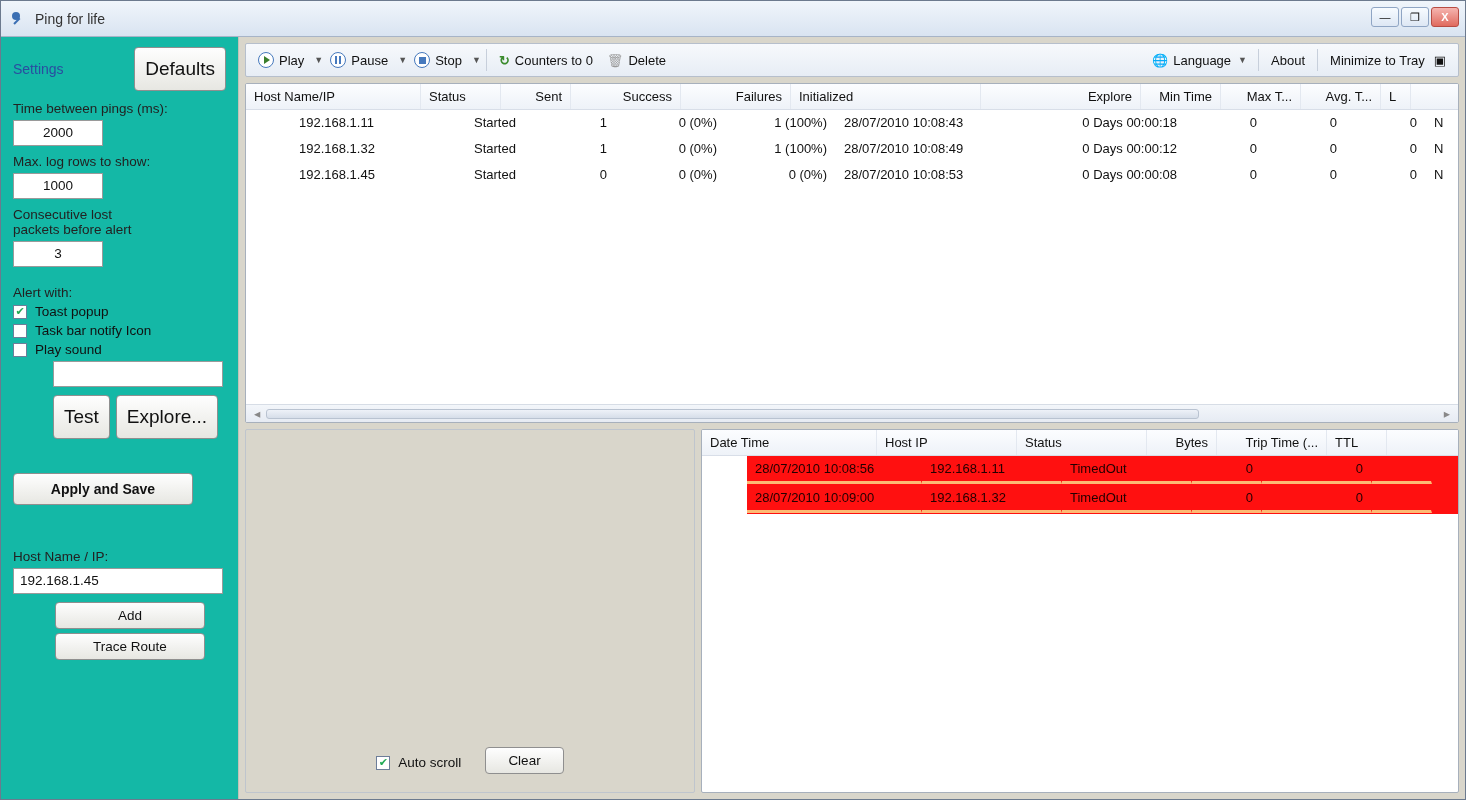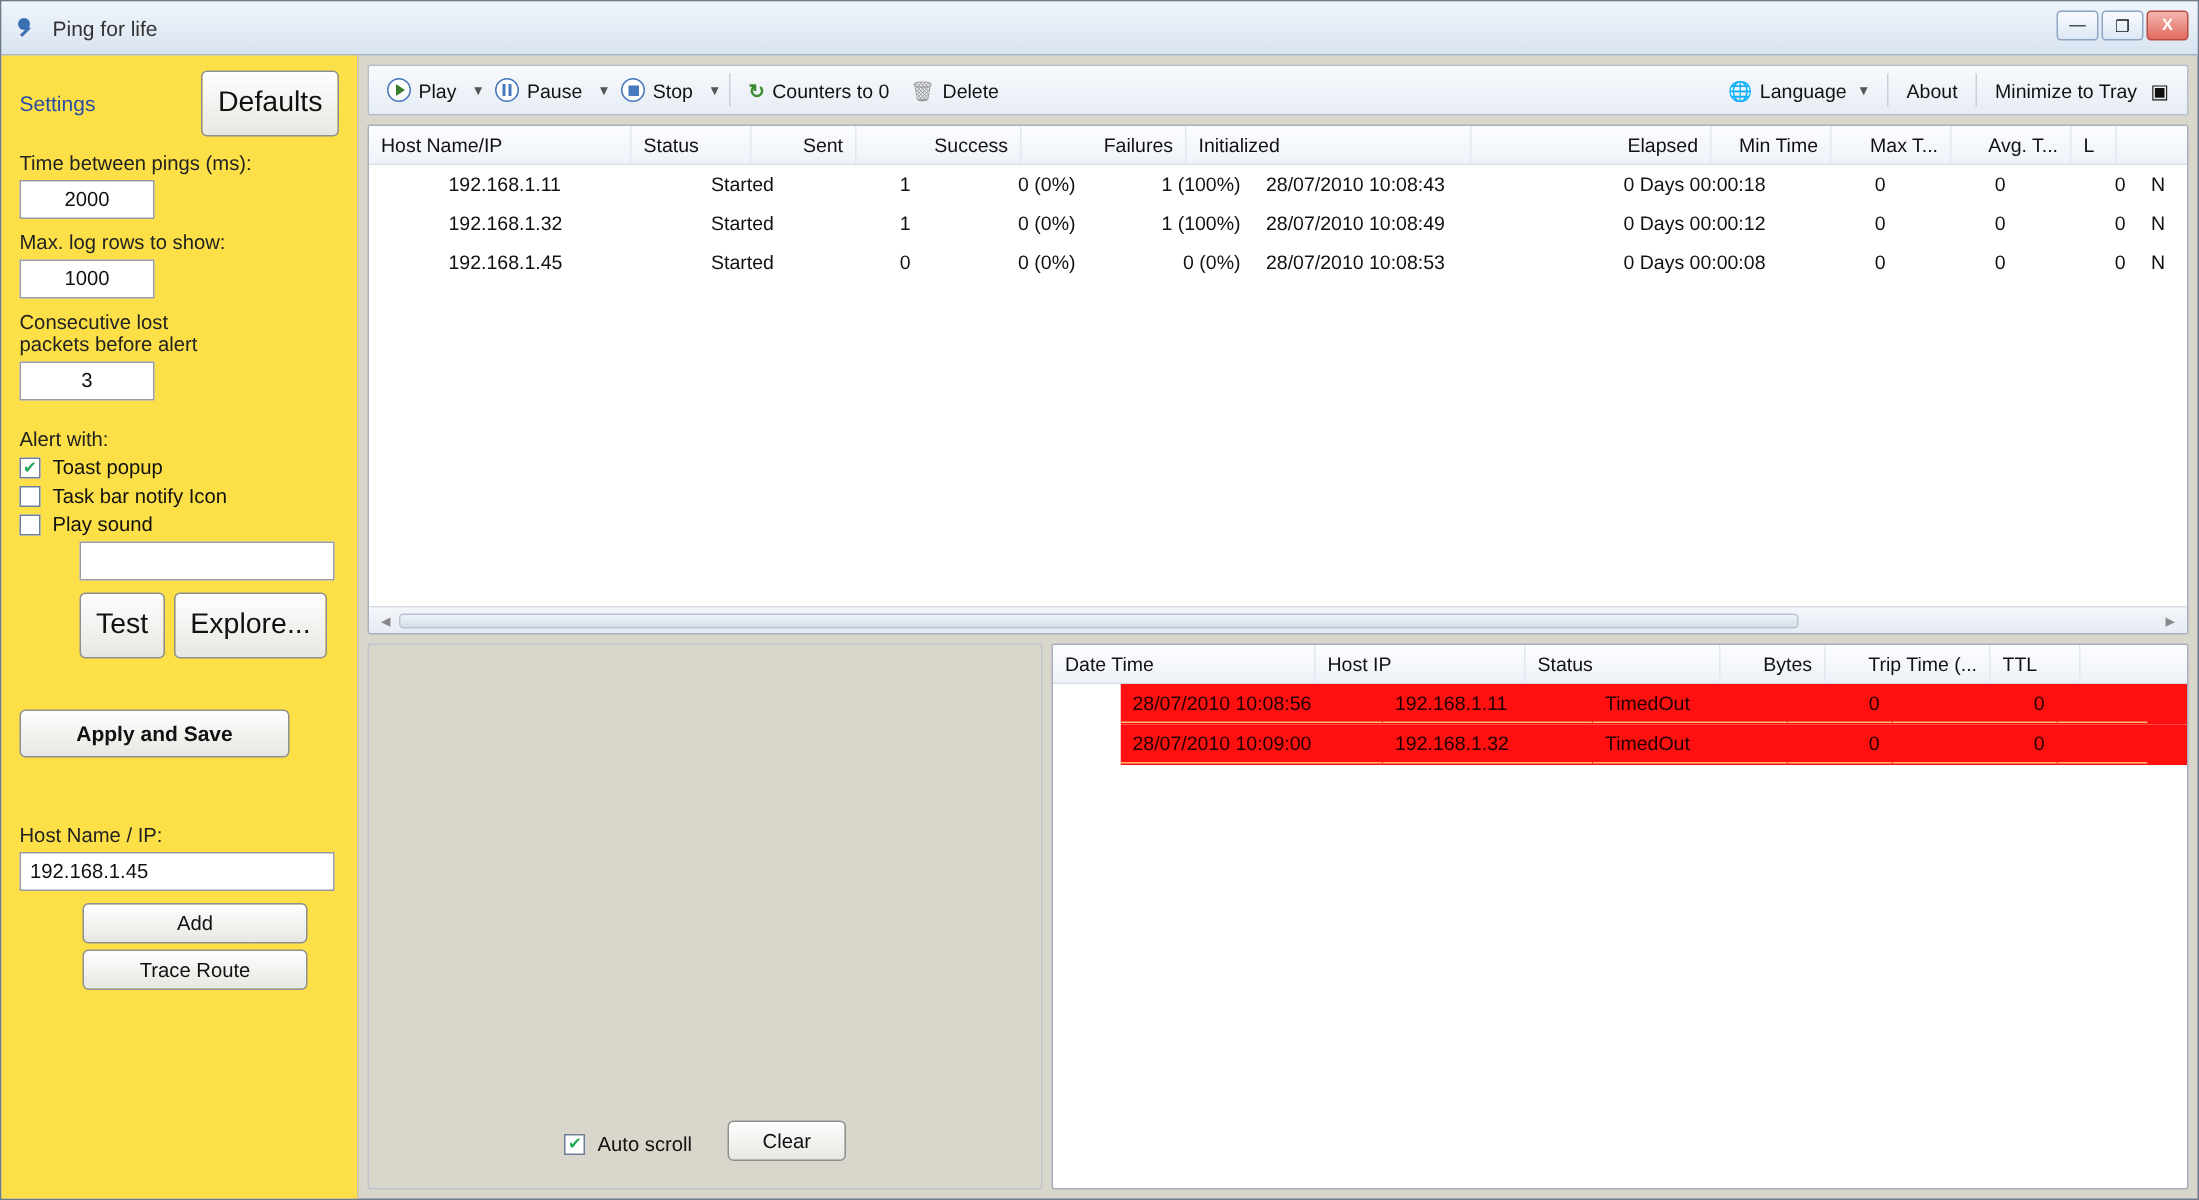--- a/index.html
+++ b/index.html
@@ -34,21 +34,21 @@
   .winbtns { position:absolute; right:6px; top:6px; display:flex; gap:2px; }
   .winbtn {
     width:28px; height:20px; border:1px solid #8fa5c4; border-radius:3px;
     background:linear-gradient(#f7fbff,#dde7f4); display:flex; align-items:center; justify-content:center;
     font-size:11px; cursor:default;
   }
   .winbtn.close { background:linear-gradient(#f5b5b0,#e06a5e); border-color:#b74c43; color:#fff; font-weight:bold;}
   .body { display:flex; height:calc(100% - 36px); }
   .sidebar {
     width: 238px;
-    background:#fde047;
+    background:#14b8a6;
     padding: 10px 12px;
     border-right:1px solid #c4c1b6;
   }
   .side-head { display:flex; align-items:center; justify-content:space-between; margin-bottom:10px;}
   .settings-link { color:#2a4da0; font-size:14px; }
   .btn {
     border:1px solid #8f8f8f; border-radius:4px;
     background: linear-gradient(#fefefe,#e7e7e2);
     padding:10px 10px; font-size:19px; cursor:default;
   }
@@ -126,21 +126,21 @@
     width:450px; border:1px solid #bfc5cd; background:#d9d6cb; border-radius:2px;
     display:flex; align-items:flex-end; justify-content:center; gap:24px; padding:18px;
   }
   .lowerright {
     flex:1; border:1px solid #a7b0bc; background:#fff; border-radius:2px;
     display:flex; flex-direction:column; overflow:hidden;
   }
   .w-dt{width:175px;} .w-ip{width:140px;} .w-st{width:130px;}
   .w-by{width:70px;text-align:right;} .w-tt{width:110px;text-align:right;} .w-ttl{width:60px;}
   .redrow { background:#ff1010; color:#200; }
-  .redrow .gc { border-bottom:1px solid #fdba74; }
+  .redrow .gc { border-bottom:3px solid #fdba74; }
   svg { display:block; }
 </style>
 </head>
 <body>
 
 <div class="window">
   <div class="titlebar">
     <span class="app-icon">
       <svg viewBox="0 0 16 16">
           <circle cx="5" cy="5" r="4" fill="#3b6fb3"></circle>
@@ -260,21 +260,21 @@
       </div>
 
       <div class="grid">
         <div class="ghead">
           <div class="gc w-host">Host Name/IP</div>
           <div class="gc w-stat">Status</div>
           <div class="gc w-sent">Sent</div>
           <div class="gc w-succ">Success</div>
           <div class="gc w-fail">Failures</div>
           <div class="gc w-init">Initialized</div>
-          <div class="gc w-elap">Elapsed</div>
+          <div class="gc w-elap">Explore</div>
           <div class="gc w-min">Min Time</div>
           <div class="gc w-max">Max T...</div>
           <div class="gc w-avg">Avg. T...</div>
           <div class="gc w-l">L</div>
         </div>
         <div class="gridbody" id="host-rows">
             <div class="grow">
               <div class="gc w-host">192.168.1.11</div>
               <div class="gc w-stat">Started</div>
               <div class="gc w-sent">1</div>

